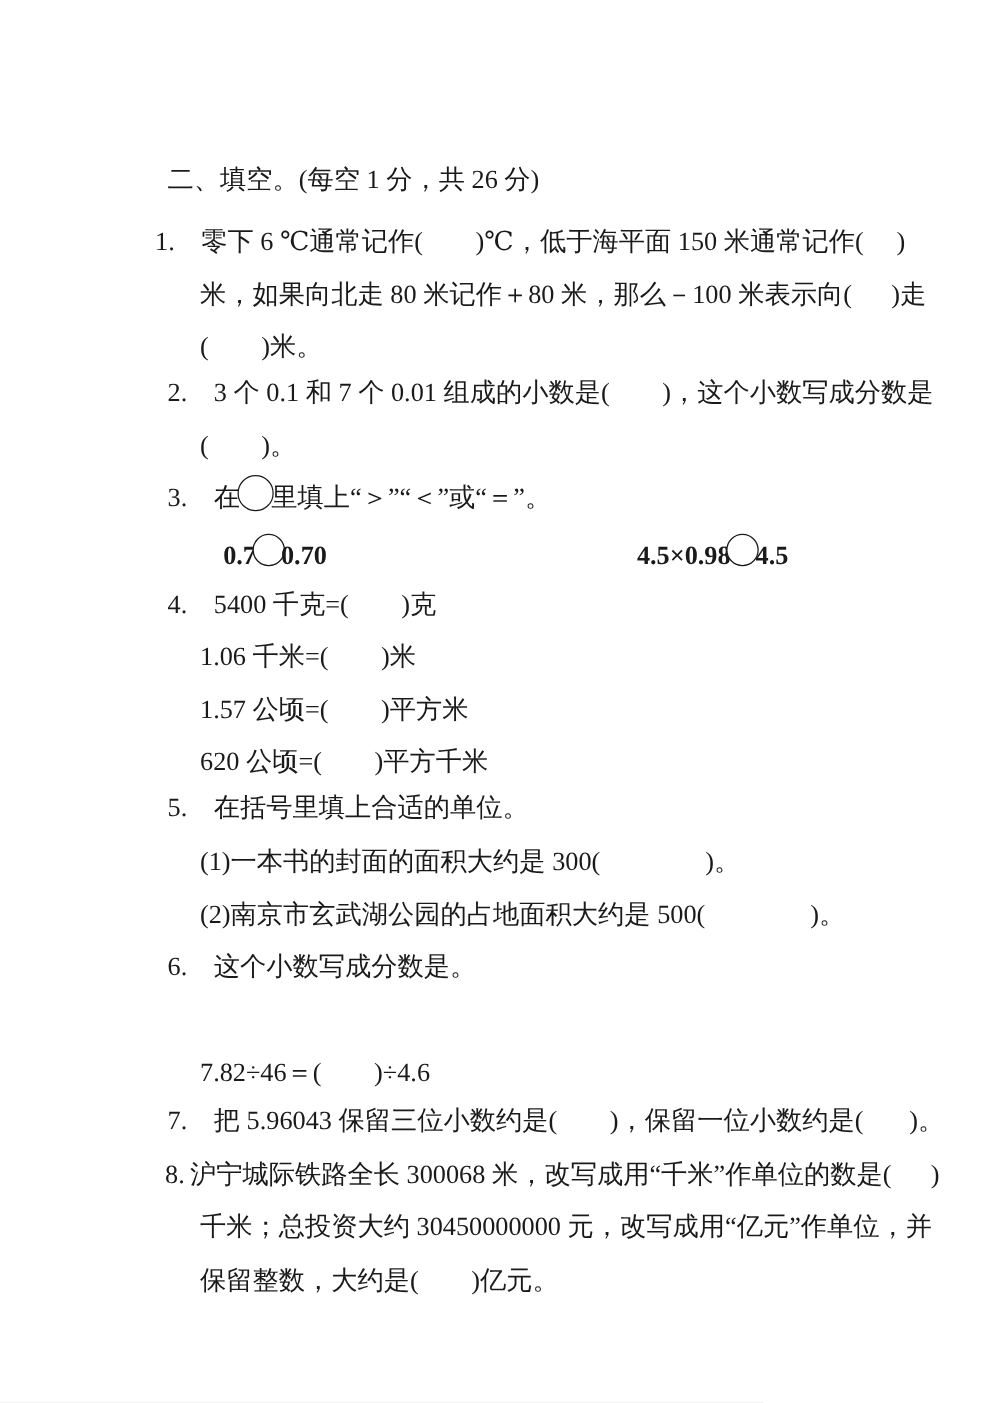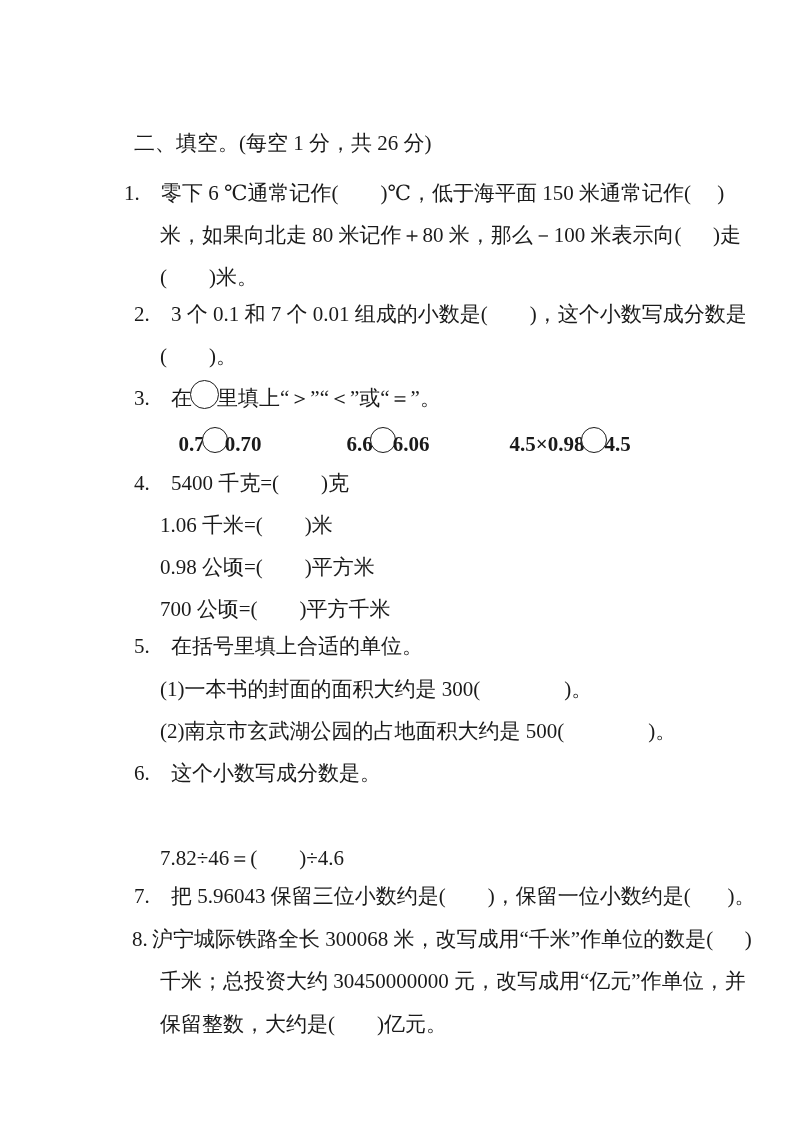--- a/index.html
+++ b/index.html
@@ -75,39 +75,36 @@
     <span>(        )。</span>
   </div>
 
   <div class="line" style="left:113px; top:350px">
     <span class="qnum">3.</span><span>在</span><span class="circle lg"></span><span>里填上“＞”“＜”或“＝”。</span>
   </div>
   <div class="line cmp-row" style="left:147px; top:397px">
     <span class="cmp-item" style="left:0">
       <span>0.7</span><span class="circle sm"></span><span>0.70</span>
     </span>
-    <span class="cmp-item" style="left:168px">
-      <span>6.6</span><span class="circle sm"></span><span>6.06</span>
-    </span>
     <span class="cmp-item" style="left:331px">
       <span>4.5×0.98</span><span class="circle sm"></span><span>4.5</span>
     </span>
   </div>
 
   <div class="line" style="left:113px; top:438px">
     <span class="qnum">4.</span><span>5400 千克=(        )克</span>
   </div>
   <div class="line" style="left:139px; top:480px">
     <span>1.06 千米=(        )米</span>
   </div>
   <div class="line" style="left:139px; top:522px">
-    <span>0.98 公顷=(        )平方米</span>
+    <span>1.57 公顷=(        )平方米</span>
   </div>
   <div class="line" style="left:139px; top:564px">
-    <span>700 公顷=(        )平方千米</span>
+    <span>620 公顷=(        )平方千米</span>
   </div>
 
   <div class="line" style="left:113px; top:601px">
     <span class="qnum">5.</span><span>在括号里填上合适的单位。</span>
   </div>
   <div class="line" style="left:139px; top:644px">
     <span>(1)一本书的封面的面积大约是 300(                )。</span>
   </div>
   <div class="line" style="left:139px; top:686px">
     <span>(2)南京市玄武湖公园的占地面积大约是 500(                )。</span>

